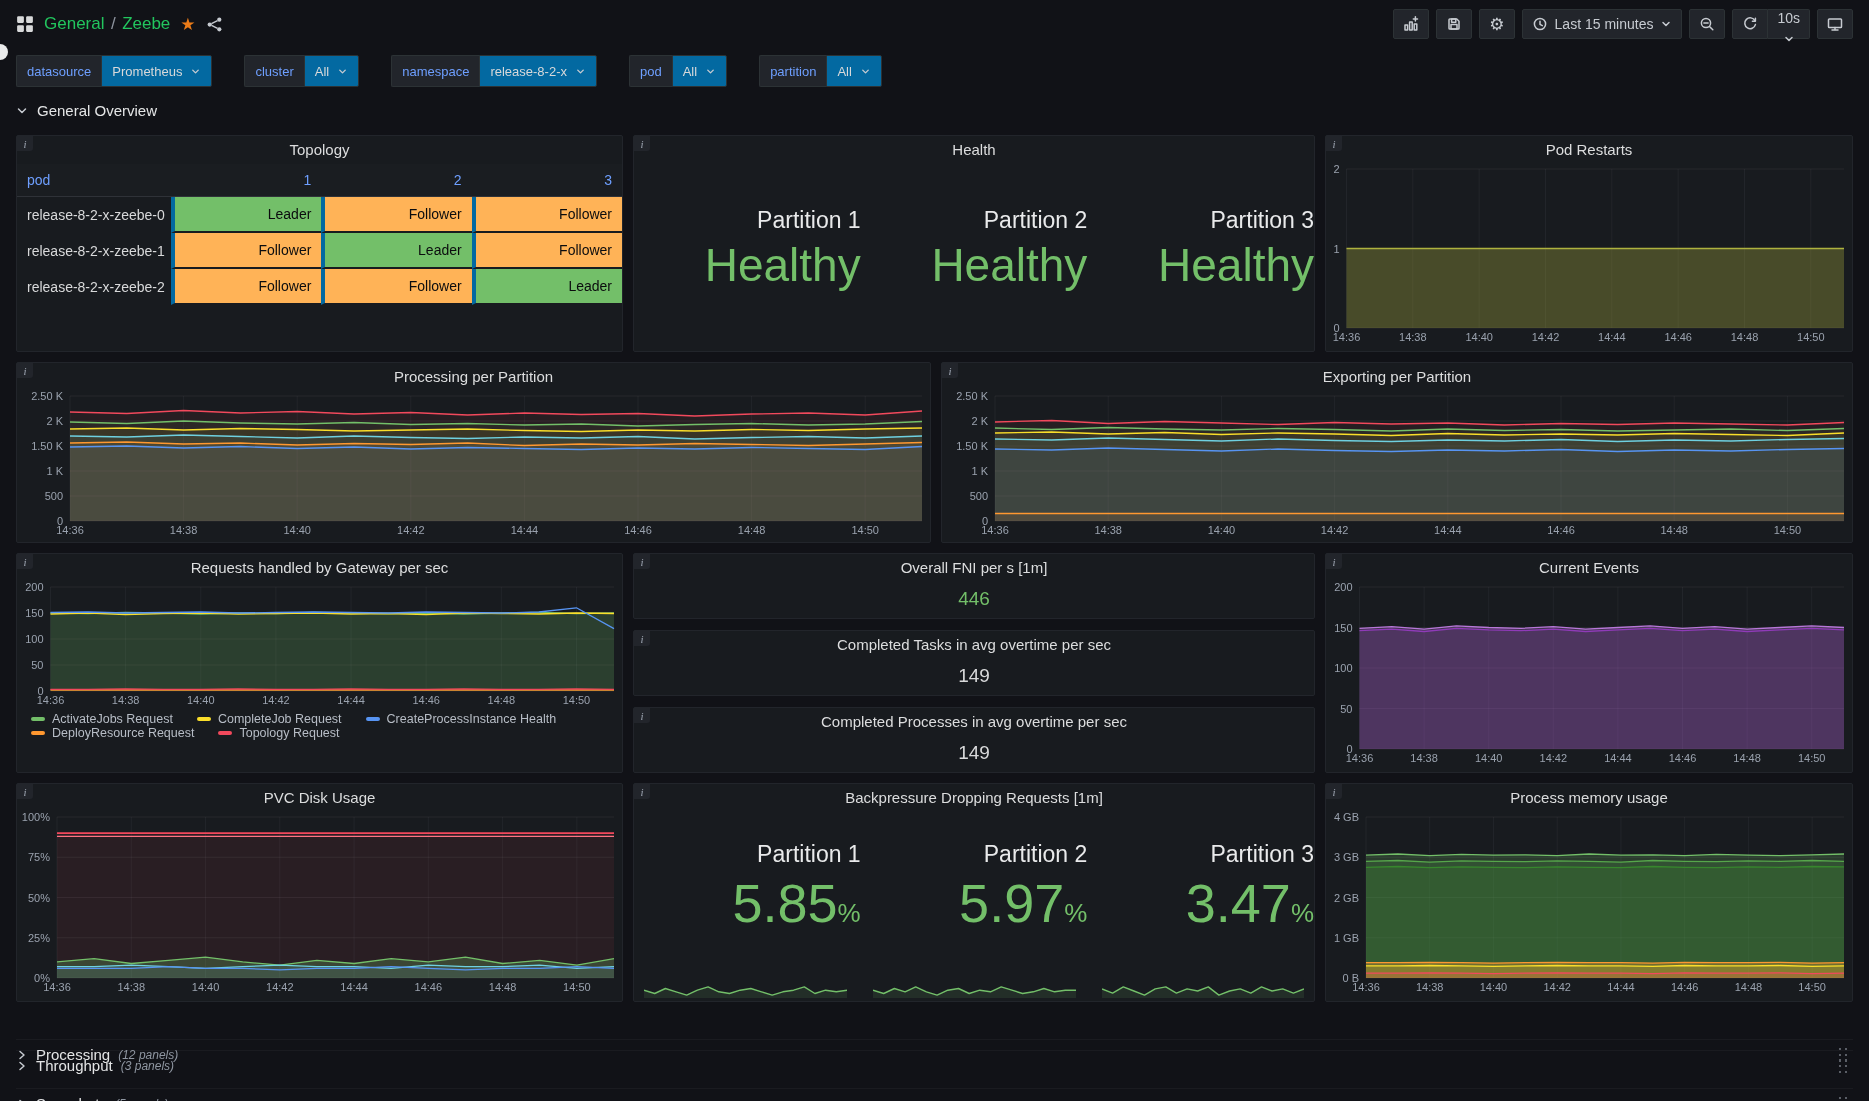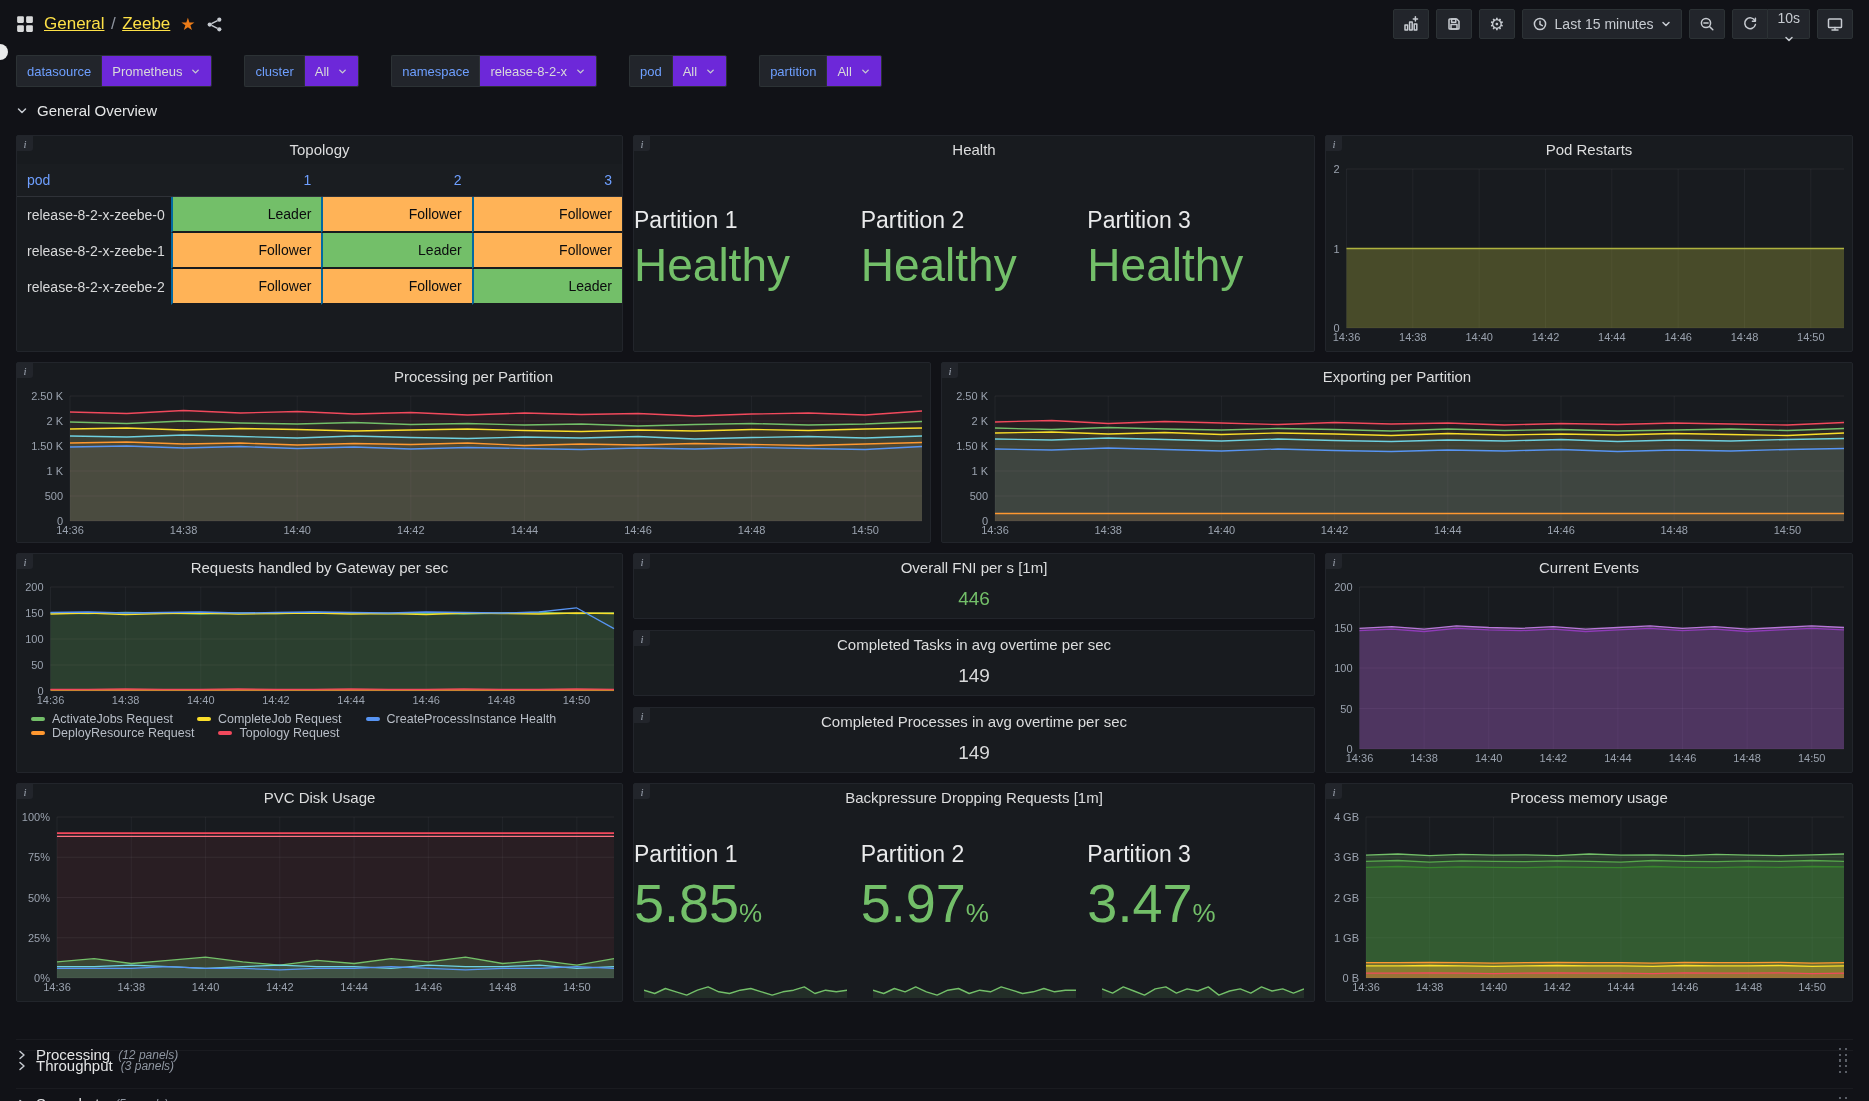--- a/index.html
+++ b/index.html
@@ -3,36 +3,36 @@
 <meta charset="utf-8">
 <style>
   html,body{margin:0;padding:0;background:#111217;}
   *{box-sizing:border-box;}
   body{font-family:"Liberation Sans",sans-serif;color:#D8D9DA;}
   .app{position:relative;width:1869px;height:1101px;overflow:hidden;background:#111217;}
 
   
   .topnav{height:48px;display:flex;align-items:center;justify-content:space-between;padding:0 16px;}
   .nav-left{display:flex;align-items:center;gap:10px;}
-  .crumb{font-size:17px;color:#fde047;text-decoration:underline;}
+  .crumb{font-size:17px;color:#22c55e;}
   .crumb-sep{color:#8E949E;font-size:17px;margin:0 2px;}
   .star{color:#EB7B18;font-size:17px;line-height:1;cursor:pointer;}
   .nav-right{display:flex;align-items:center;gap:7px;}
   .navbtn{display:flex;align-items:center;gap:7px;height:30px;padding:0 9px;background:#22252B;border:1px solid #2C3235;border-radius:2px;color:#C7CBD1;font-size:14px;font-family:inherit;cursor:pointer;}
   .btn-group{display:flex;}
   .btn-group .navbtn:first-child{border-radius:2px 0 0 2px;}
   .btn-group .navbtn:last-child{border-radius:0 2px 2px 0;border-left:none;flex-direction:column;}
   .gear-glyph{font-size:17px;line-height:1;}
   .notch{position:absolute;left:-8px;top:44px;width:16px;height:16px;border-radius:50%;background:#E9EAEB;box-shadow:0 0 0 2px #111217;}
 
   
   .var-row{display:flex;align-items:center;gap:32px;padding:6px 16px 0 16px;height:40px;}
   .var-chip{display:flex;align-items:stretch;height:32px;}
   .var-label{display:flex;align-items:center;padding:0 10px;background:#22252B;border:1px solid #2C3235;border-right:none;border-radius:2px 0 0 2px;color:#6E9FFF;font-size:13px;}
-  .var-value{display:flex;align-items:center;gap:8px;padding:0 10px;background:#6d28d9;border:1px solid #2C3235;border-radius:0 2px 2px 0;color:#D8D9DA;font-size:13px;cursor:pointer;}
+  .var-value{display:flex;align-items:center;gap:8px;padding:0 10px;background:#0369a1;border:1px solid #2C3235;border-radius:0 2px 2px 0;color:#D8D9DA;font-size:13px;cursor:pointer;}
 
   
   .section-row{display:flex;align-items:center;gap:9px;padding:14px 16px 0 16px;font-size:15px;font-weight:500;color:#E4E5E6;cursor:pointer;}
   .rowhdr{position:absolute;left:16px;width:1837px;height:30px;display:flex;align-items:center;justify-content:space-between;cursor:pointer;border-top:1px solid rgba(204,204,220,0.05);}
   .rleft{display:flex;align-items:center;gap:8px;}
   .rtitle{font-size:15px;font-weight:500;color:#E4E5E6;}
   .rcount{font-size:12px;font-style:italic;color:#8F96A1;}
   .dots{width:12px;height:17px;background-image:radial-gradient(#5A5E66 1.2px,transparent 1.3px);background-size:6px 6px;margin-right:4px;}
   #row-1{top:1039px}#row-2{top:1050px}#row-3{top:1088px}
 
@@ -67,25 +67,25 @@
 
   
   .tbl{margin-top:2px;font-size:14px;}
   .tr{display:grid;grid-template-columns:154px 1fr 1fr 1fr;}
   .tr.th{height:33px;border-bottom:1px solid rgba(204,204,220,0.12);background:#1A1D21;}
   .tr.tb{height:36px;}
   .td{display:flex;align-items:center;}
   .c0{padding-left:10px;color:#D8D9DA;}
   .th .c0,.th .num{color:#6E9FFF;cursor:pointer;}
   .num{justify-content:flex-end;padding-right:10px;}
-  .role{justify-content:flex-end;padding-right:10px;border-left:2px solid #0369a1;border-bottom:2px solid #181B1F;font-weight:400;}
+  .role{justify-content:flex-end;padding-right:10px;border-left:4px solid #0369a1;border-bottom:2px solid #181B1F;font-weight:400;}
 
   
   .tri-grid{display:flex;height:170px;align-items:center;}
-  .tri-col{flex:1;text-align:left;}
+  .tri-col{flex:1;text-align:right;}
   .hlabel{font-size:23px;color:#E9EAEB;margin-bottom:8px;}
   .hstatus{font-size:46px;font-weight:500;line-height:1;}
   .bval{font-size:54px;font-weight:500;line-height:1;}
   .bsuf{font-size:26px;font-weight:500;}
   .spark-row{position:absolute;left:10px;right:10px;bottom:2px;height:16px;display:flex;gap:26px;}
   .spark{flex:1;height:16px;}
 
   
   .stat-value{margin-top:8px;text-align:center;font-size:19px;font-weight:500;}
 

